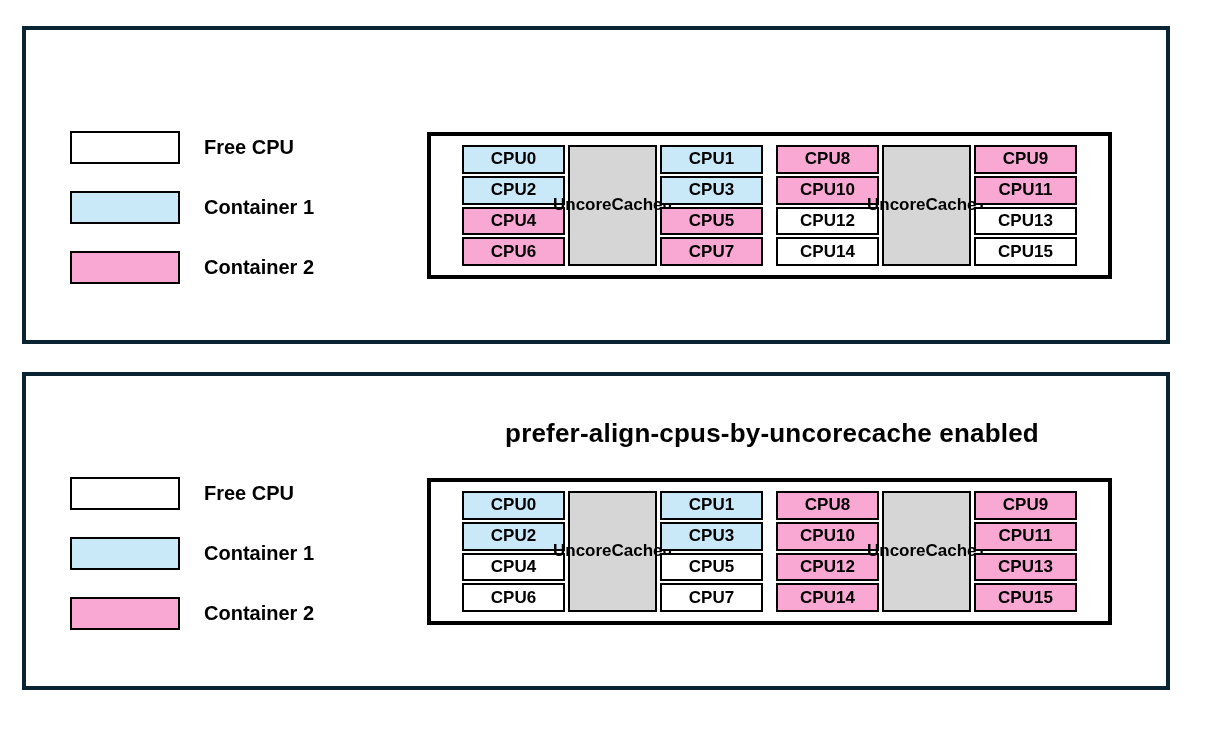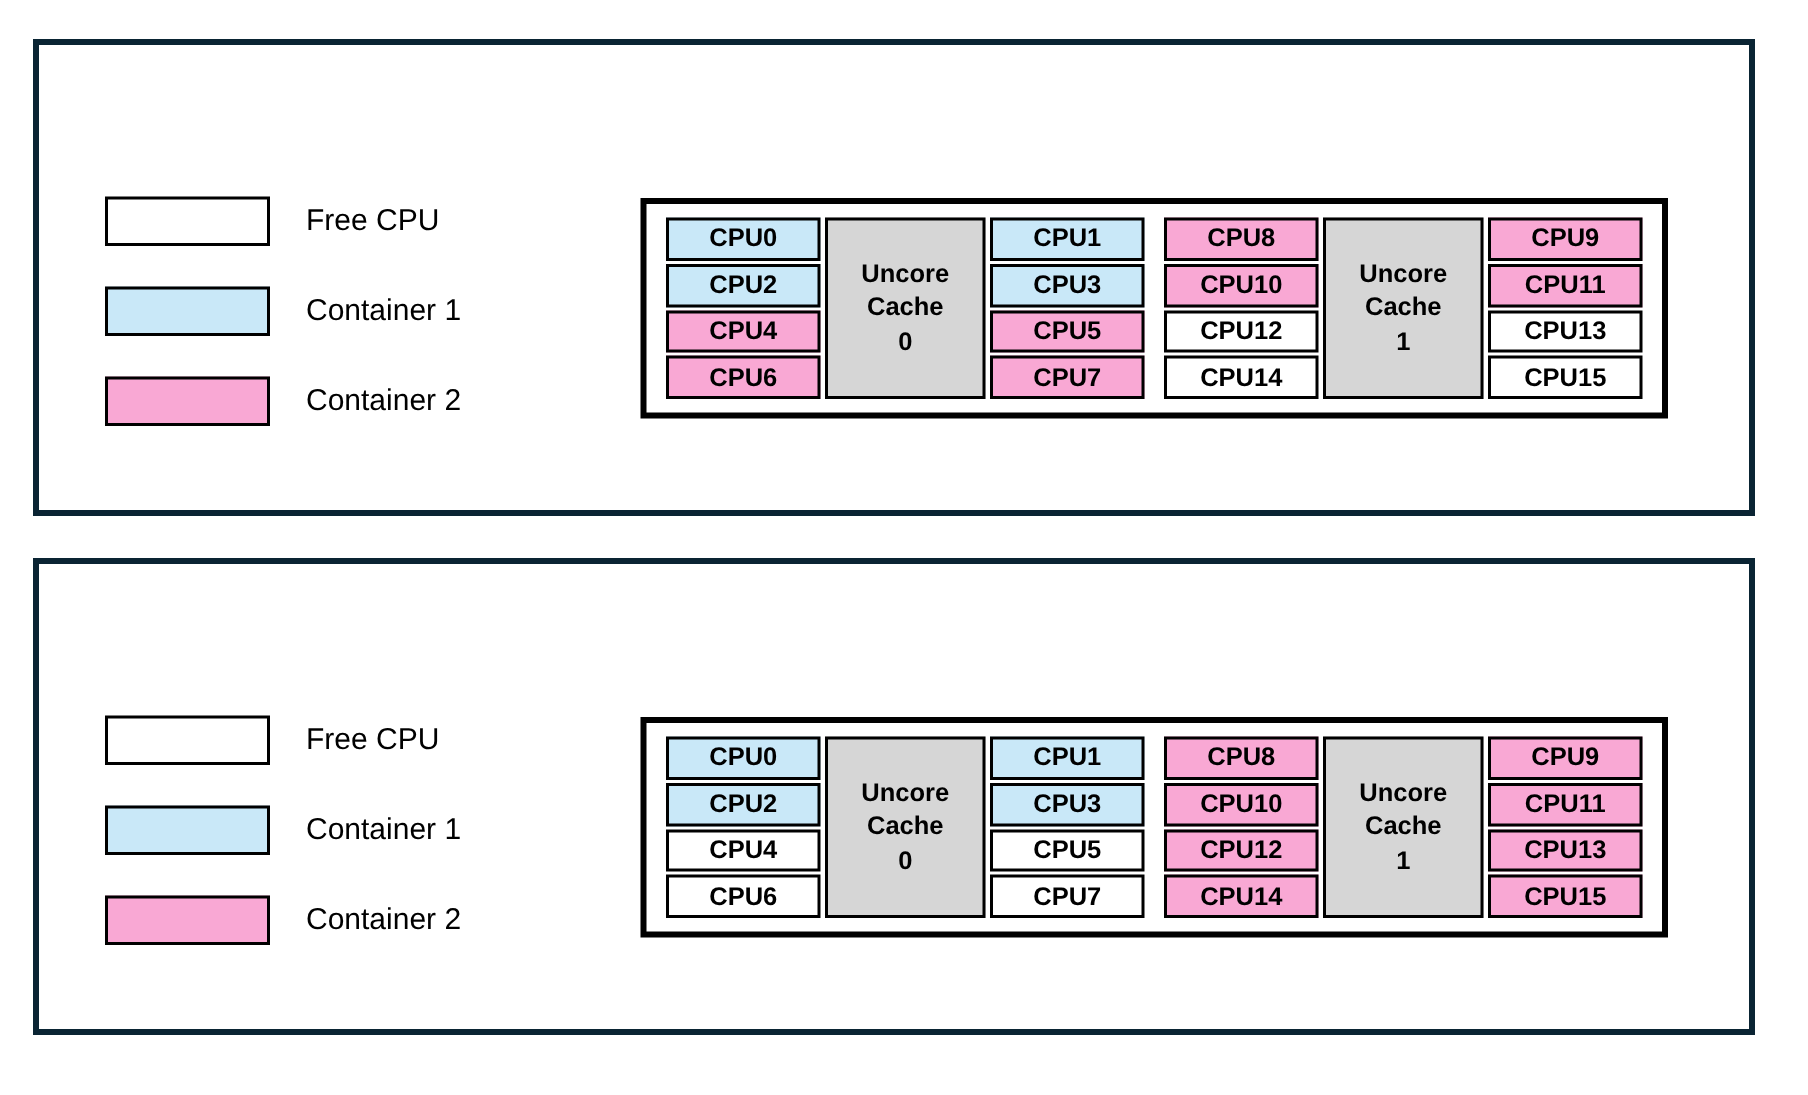--- a/index.html
+++ b/index.html
@@ -18,37 +18,37 @@
     position:absolute; left:396px; top:42px; width:700px;
     text-align:center; font-weight:bold; font-size:26px; letter-spacing:0.2px;
   }
 
   .legend { position:absolute; left:44px; top:101px; }
   .legend-row { display:flex; align-items:center; height:33px; margin-bottom:27px; }
   .legend-swatch {
     width:110px; height:33px; border:2px solid #000; box-sizing:border-box;
     margin-right:24px; flex:0 0 auto;
   }
-  .legend-label { font-weight:normal; font-size:20px; white-space:nowrap; }
+  .legend-label { font-weight:bold; font-size:20px; white-space:nowrap; }
 
   .diagram {
     position:absolute; left:401px; top:102px; width:685px; height:147px;
     border:4px solid #000; box-sizing:border-box; background:#fff;
     display:flex; align-items:center; justify-content:center; gap:13px; padding:9px;
   }
   .group { display:flex; gap:3px; height:121px; flex:0 0 auto; }
   .cpu-col { display:flex; flex-direction:column; gap:2px; width:103px; }
   .cpu-cell {
     flex:1 1 auto; border:2px solid #000; box-sizing:border-box;
     display:flex; align-items:center; justify-content:center;
     font-weight:bold; font-size:17px; background:#fff;
   }
   .cache-block {
-    width:107px; border:2px solid #000; box-sizing:border-box; background:#d6d6d6;
-    display:flex; flex-direction:column; align-items:center; justify-content:center;
+    width:89px; border:2px solid #000; box-sizing:border-box; background:#d6d6d6;
+    display:flex; align-items:center; justify-content:center;
     font-weight:bold; font-size:17px; line-height:1.3; 
   }
   [data-state="free"]       { background:#ffffff; }
   [data-state="container1"] { background:#c9e8f8; }
   [data-state="container2"] { background:#f9a8d4; }
 </style>
 </head>
 <body>
 
 <div class="panel" id="panel-0">
@@ -104,20 +104,21 @@
         <div class="cpu-cell" data-state="container2">CPU9</div>
         <div class="cpu-cell" data-state="container2">CPU11</div>
         <div class="cpu-cell" data-state="free">CPU13</div>
         <div class="cpu-cell" data-state="free">CPU15</div>
       </div>
     </div>
   </div>
 </div>
 
 <div class="panel" id="panel-1">
+  <div class="panel-title">prefer-align-cpus-by-uncorecache enabled</div>
 
   <div class="legend">
     <div class="legend-row">
       <div class="legend-swatch" data-state="free"></div>
       <div class="legend-label">Free CPU</div>
     </div>
     <div class="legend-row">
       <div class="legend-swatch" data-state="container1"></div>
       <div class="legend-label">Container 1</div>
     </div>

